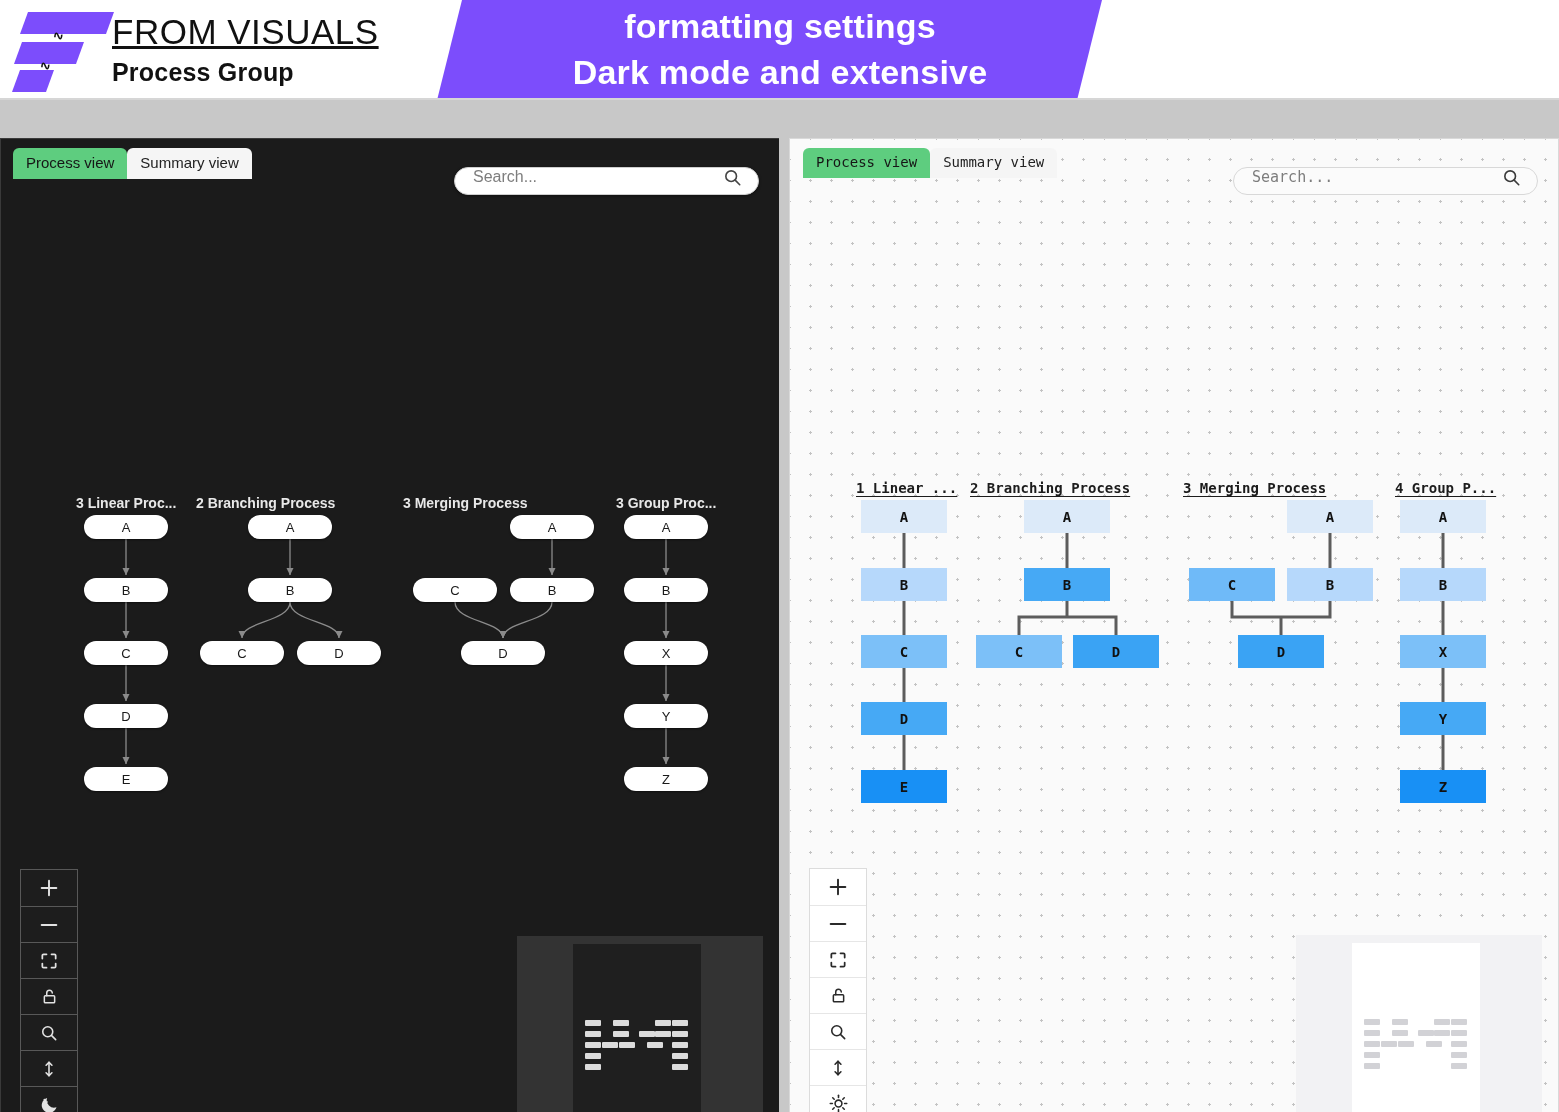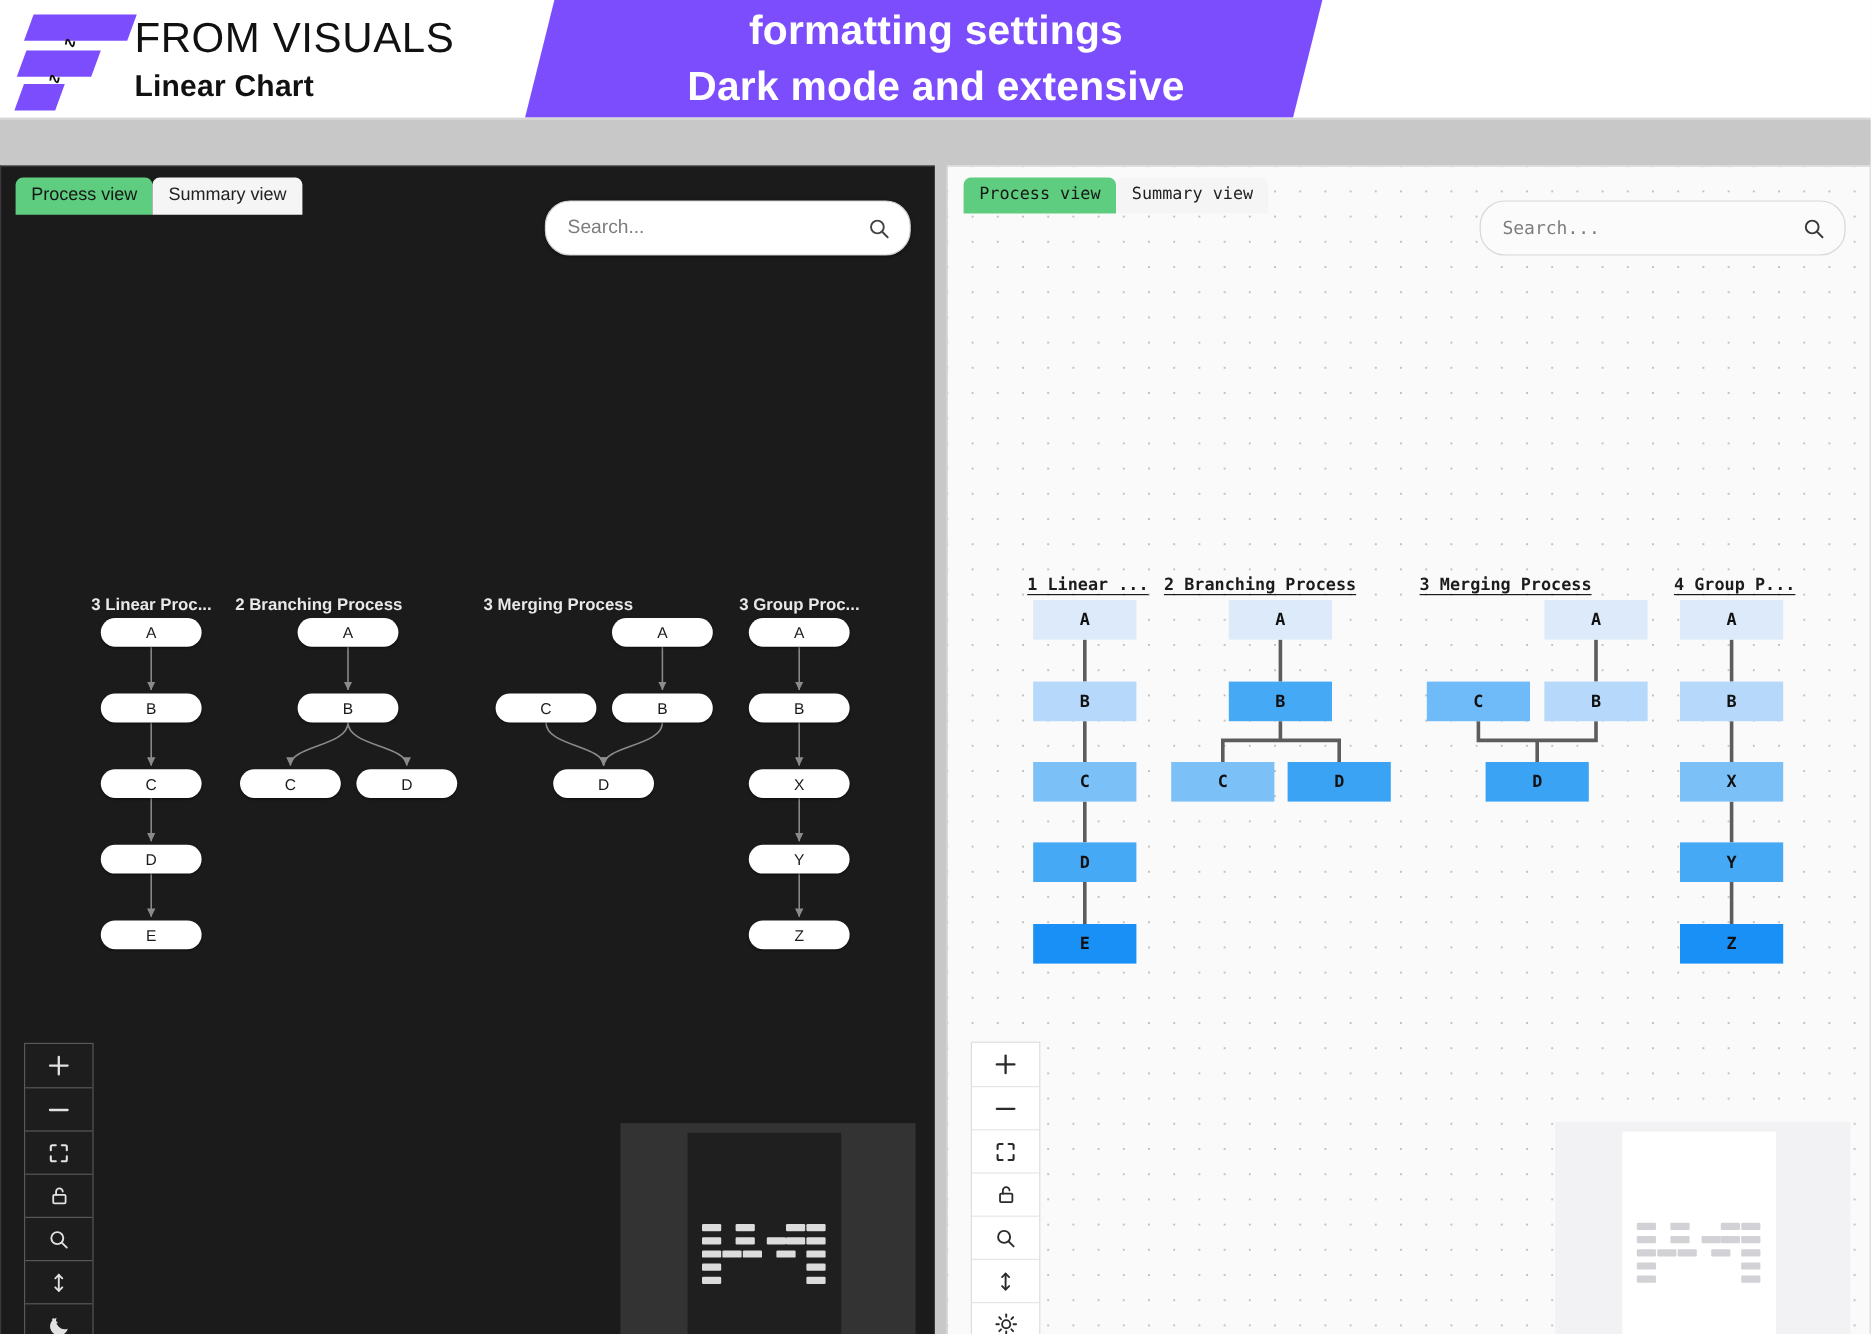--- a/index.html
+++ b/index.html
@@ -45,20 +45,21 @@
   .sq1 { left: 37px; top: 20px; transform: rotate(-8deg); }
   .sq2 { left: 24px; top: 50px; transform: rotate(-8deg); }
 
   .brand-title {
     position: absolute;
     left: 112px; top: 12px;
     font-size: 35px;
     font-weight: 400;
     letter-spacing: 0.5px;
     color: #111111;
+    text-decoration: underline;
   }
   .brand-sub {
     position: absolute;
     left: 112px; top: 58px;
     font-size: 25px;
     font-weight: 700;
     color: #111111;
     letter-spacing: 0.2px;
   }
 
@@ -146,24 +147,24 @@
     line-height: 1.2;
   }
   .tab-active { background: #5ecd7f; color: #161616; }
   .tab-idle   { background: #f5f5f5; color: #222222; }
   .tabs-light .tab { font-family: "DejaVu Sans Mono", monospace; font-size: 14px; }
 
   
   .search {
     position: absolute;
     top: 28px;
-    height: 46px;
+    height: 28px;
     border-radius: 21px;
     display: flex;
-    align-items: center;
+    align-items: flex-start;
     z-index: 12;
   }
   .search-dark {
     left: 453px; width: 305px;
     background: #ffffff;
     border: 1px solid #cfcfcf;
     box-shadow: 0 1px 3px rgba(0,0,0,0.45);
   }
   .search-light {
     left: 443px; width: 305px;
@@ -263,21 +264,21 @@
 
   <div class="logo-wrap">
     <div class="logo-bar lb1"></div>
     <div class="logo-bar lb2"></div>
     <div class="logo-bar lb3"></div>
     <div class="logo-squig sq1">∿</div>
     <div class="logo-squig sq2">∿</div>
   </div>
 
   <div class="brand-title">FROM VISUALS</div>
-  <div class="brand-sub">Linear Chart</div>
+  <div class="brand-sub">Process Group</div>
 
   <div class="banner"></div>
   <div class="banner-inner">
     <div>
       <div>formatting settings</div>
       <div>Dark mode and extensive</div>
     </div>
   </div>
 
   <div class="header-rule"></div>

